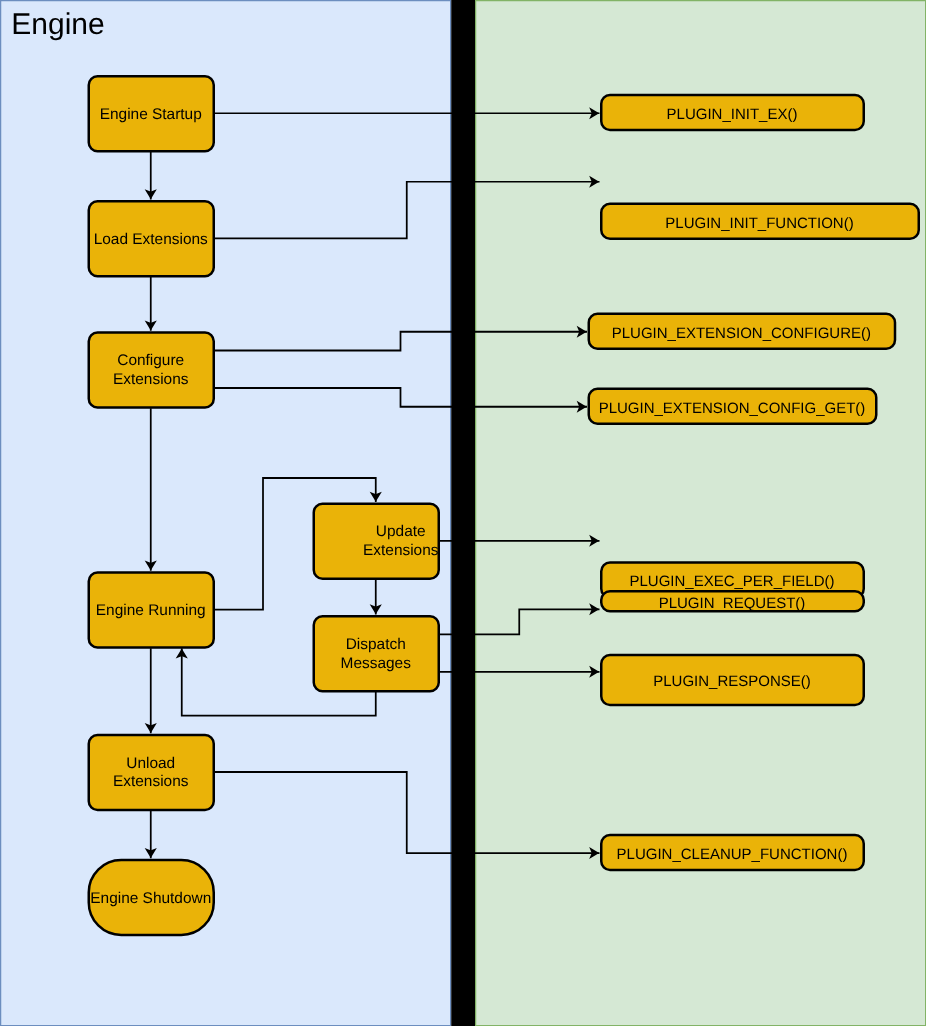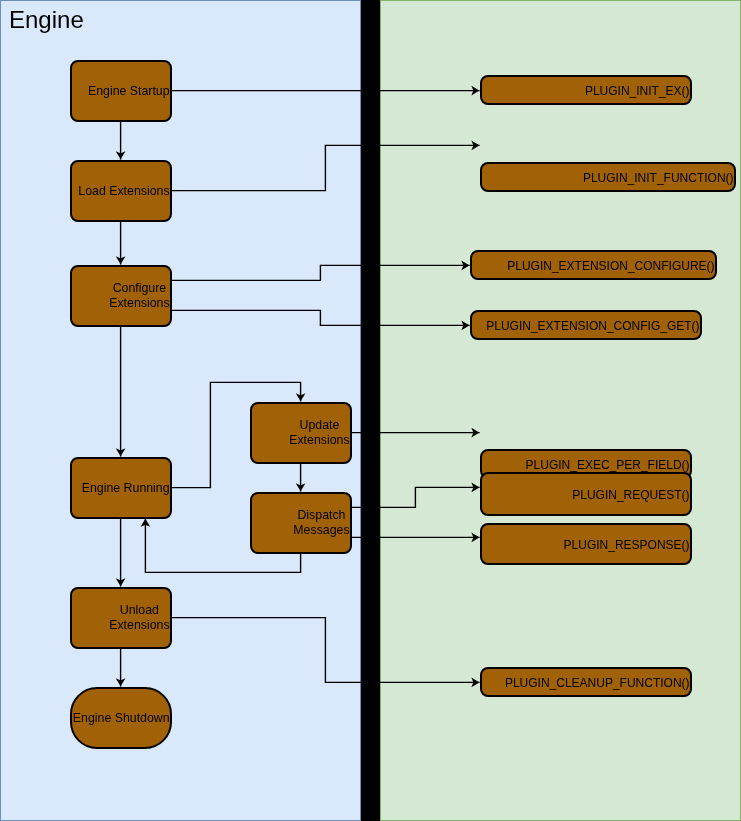--- a/index.html
+++ b/index.html
@@ -13,23 +13,23 @@
   #lane-extension{left:380px;top:0;width:361px;height:821px;}
   .lane-title{position:absolute;font-size:24px;color:#000000;line-height:1;
               white-space:nowrap;}
   #title-engine{left:9px;top:8.3px;}
   #title-extension{left:392.6px;top:8.3px;}
   #wires{position:absolute;left:0;top:0;width:741px;height:821px;}
   #wires polyline{fill:none;stroke:#000000;stroke-width:1.4;
                   stroke-linecap:butt;stroke-linejoin:miter;}
   #wires polygon{fill:#000000;stroke:#000000;stroke-width:1.4;
                  stroke-linejoin:miter;stroke-miterlimit:4;}
-  .node{position:absolute;box-sizing:border-box;background:#a16207;
+  .node{position:absolute;box-sizing:border-box;background:#eab308;
         border:2px solid #000000;border-radius:8px;
-        display:flex;align-items:center;justify-content:flex-end;
+        display:flex;align-items:center;justify-content:center;
         font-size:12px;color:#000000;text-align:center;line-height:15px;
         white-space:pre;}
   .node > span{display:block;position:relative;top:0.75px;}
   #engine-nodes .node{font-size:12.35px;}
 </style>
 </head>
 <body>
 
 <div id="stage">
 
@@ -114,21 +114,21 @@
     </div>
     <div class="node" style="left: 469.6px; top: 250.4px; width: 247px; height: 30px;">
       <span>PLUGIN_EXTENSION_CONFIGURE()</span>
     </div>
     <div class="node" style="left: 469.6px; top: 310.4px; width: 232px; height: 30px;">
       <span>PLUGIN_EXTENSION_CONFIG_GET()</span>
     </div>
     <div class="node" style="left: 479.6px; top: 417.4px; width: 212px; height: 30px; margin-top: 32px;">
       <span>PLUGIN_EXEC_PER_FIELD()</span>
     </div>
-    <div class="node" style="left: 479.6px; top: 472.4px; width: 212px; height: 44px;">
+    <div class="node" style="left: 479.6px; top: 472.4px; width: 212px; height: 18px;">
       <span>PLUGIN_REQUEST()</span>
     </div>
     <div class="node" style="left: 479.6px; top: 523.4px; width: 212px; height: 42px;">
       <span>PLUGIN_RESPONSE()</span>
     </div>
     <div class="node" style="left: 479.6px; top: 667.4px; width: 212px; height: 30px;">
       <span>PLUGIN_CLEANUP_FUNCTION()</span>
     </div>
   </div>
 

